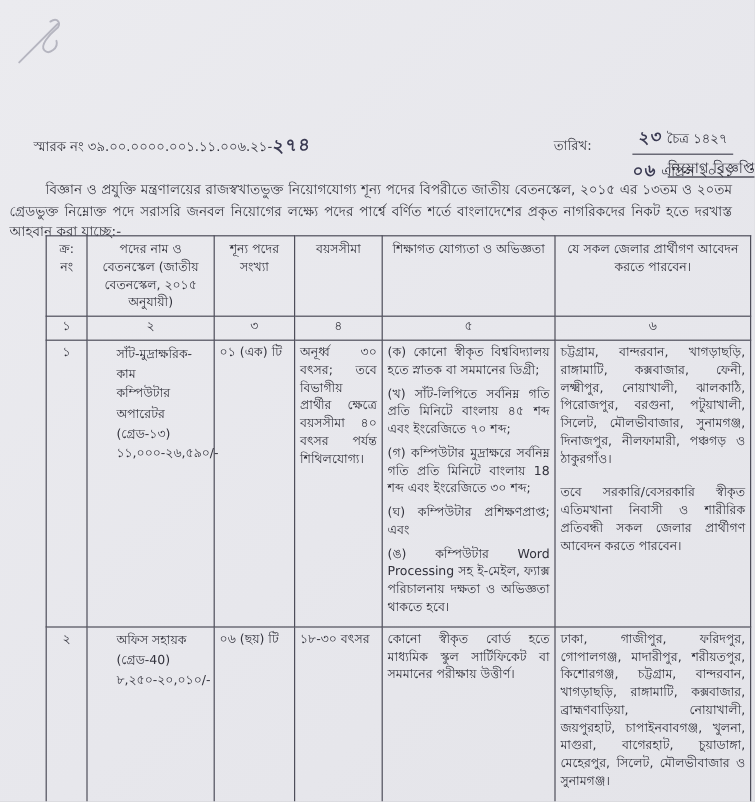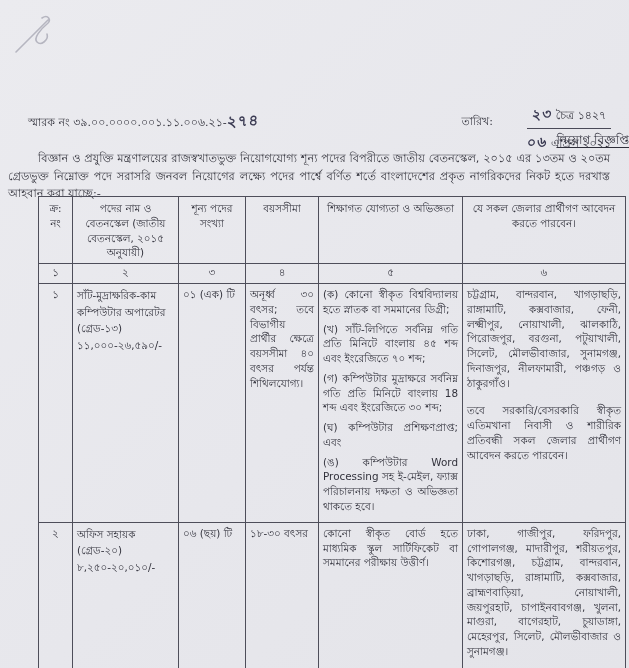--- a/index.html
+++ b/index.html
@@ -64,21 +64,21 @@
     line-height: 1.42;
   }
   tr.head-row td { text-align: center; min-height: 44px; padding-top: 4px; }
   tr.num-row td { text-align: center; padding: 1px 2px; }
   tr.head-row { height: 44px; padding-left: 48px; }
   tr.num-row { height: 20px; }
   tr.data-row-1 { height: 194px; }
   tr.data-row-2 { height: 198px; }
   td.c-sl { text-align: center; }
   td.c-qual, td.c-dist, td.c-age { text-align: justify; }
-  .post-line { display: block; line-height: 1.6; }
+  .post-line { display: block; line-height: 1.6; margin-left: 20px; }
   .qual-item { margin-bottom: 5px; }
   .dist-note { margin-top: 13px; }
 </style>
 </head>
 <body>
 
 <div class="page">
 
   <svg class="scribble" width="70" height="55" viewBox="0 0 70 55">
     <path d="M8 44 L40 12 M34 10 c6 -4 10 2 5 6 c-6 5 -14 14 -10 18 c4 4 12 -2 10 -8" fill="none" stroke="#9a9aa8" stroke-width="1.6" stroke-linecap="round"></path>
@@ -155,21 +155,21 @@
         <td class="c-dist">
           <div>চট্টগ্রাম, বান্দরবান, খাগড়াছড়ি, রাঙ্গামাটি, কক্সবাজার, ফেনী, লক্ষ্মীপুর, নোয়াখালী, ঝালকাঠি, পিরোজপুর, বরগুনা, পটুয়াখালী, সিলেট, মৌলভীবাজার, সুনামগঞ্জ, দিনাজপুর, নীলফামারী, পঞ্চগড় ও ঠাকুরগাঁও।</div>
           <div class="dist-note">তবে সরকারি/বেসরকারি স্বীকৃত এতিমখানা নিবাসী ও শারীরিক প্রতিবন্ধী সকল জেলার প্রার্থীগণ আবেদন করতে পারবেন।</div>
         </td>
       </tr>
 
       <tr class="data-row-2">
         <td class="c-sl">২</td>
         <td>
           <span class="post-line">অফিস সহায়ক</span>
-          <span class="post-line">(গ্রেড-২০)</span>
+          <span class="post-line">(গ্রেড-40)</span>
           <span class="post-line">৮,২৫০-২০,০১০/-</span>
         </td>
         <td>০৬ (ছয়) টি</td>
         <td class="c-age">১৮-৩০ বৎসর</td>
         <td class="c-qual">
           <div class="qual-item">কোনো স্বীকৃত বোর্ড হতে মাধ্যমিক স্কুল সার্টিফিকেট বা সমমানের পরীক্ষায় উত্তীর্ণ।</div>
         </td>
         <td class="c-dist">
           <div>ঢাকা, গাজীপুর, ফরিদপুর, গোপালগঞ্জ, মাদারীপুর, শরীয়তপুর, কিশোরগঞ্জ, চট্টগ্রাম, বান্দরবান, খাগড়াছড়ি, রাঙ্গামাটি, কক্সবাজার, ব্রাহ্মণবাড়িয়া, নোয়াখালী, জয়পুরহাট, চাপাইনবাবগঞ্জ, খুলনা, মাগুরা, বাগেরহাট, চুয়াডাঙ্গা, মেহেরপুর, সিলেট, মৌলভীবাজার ও সুনামগঞ্জ।</div>
 

